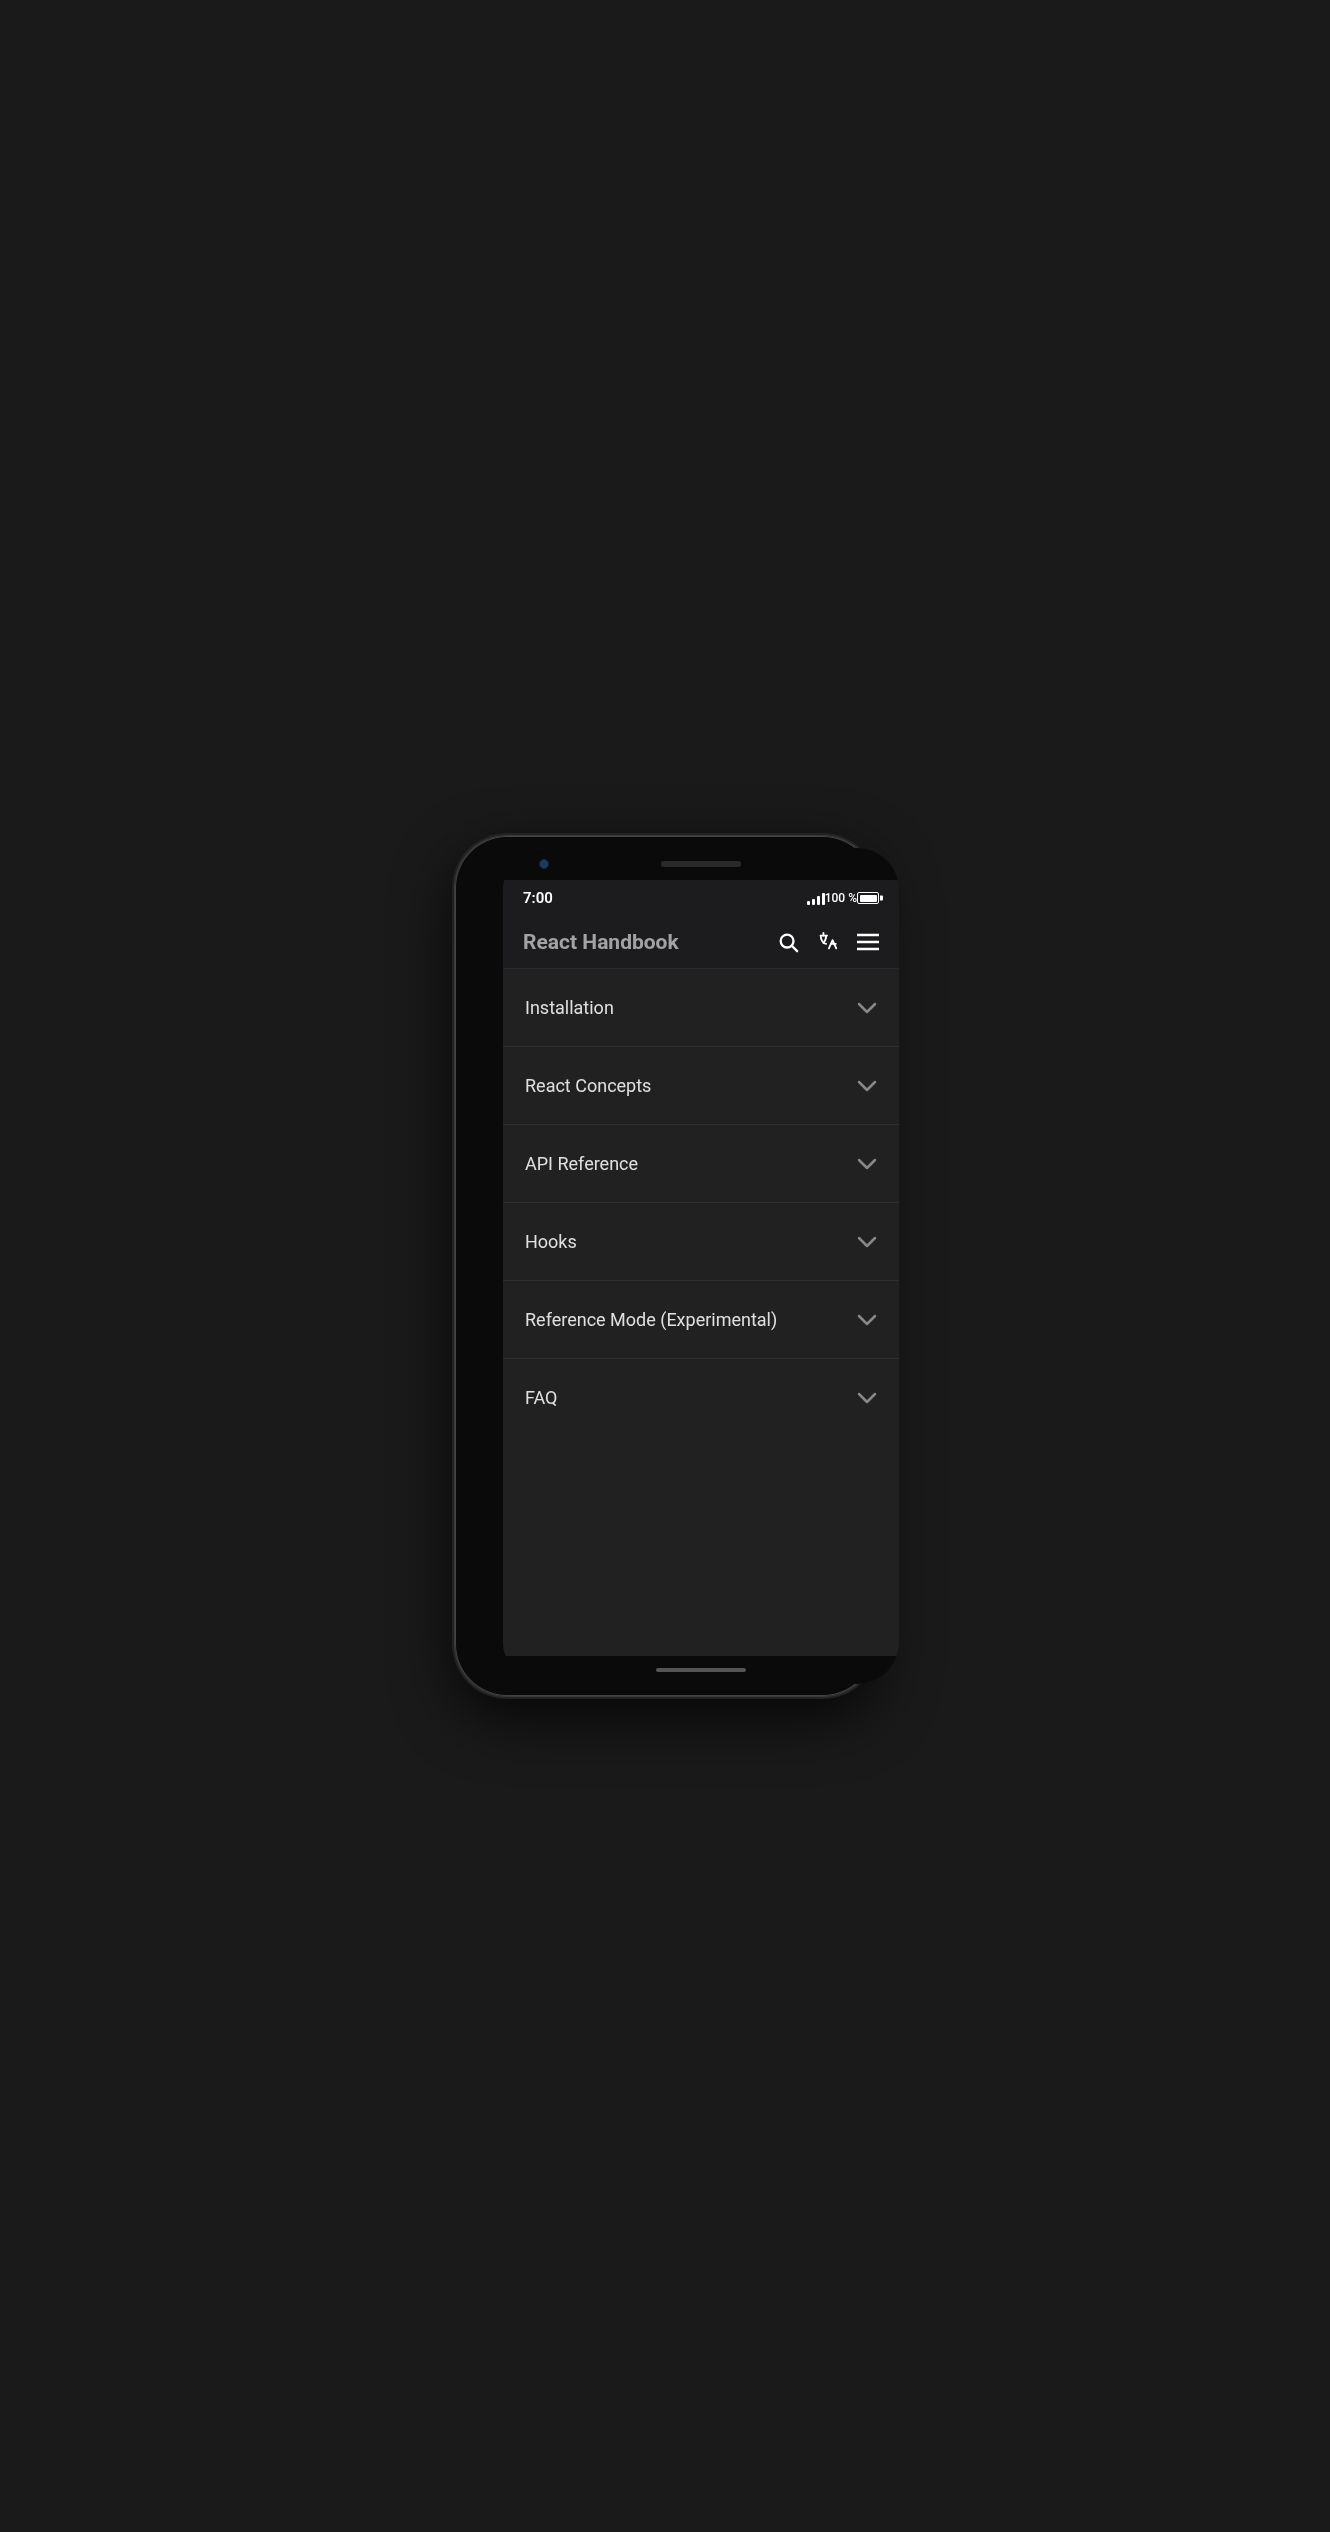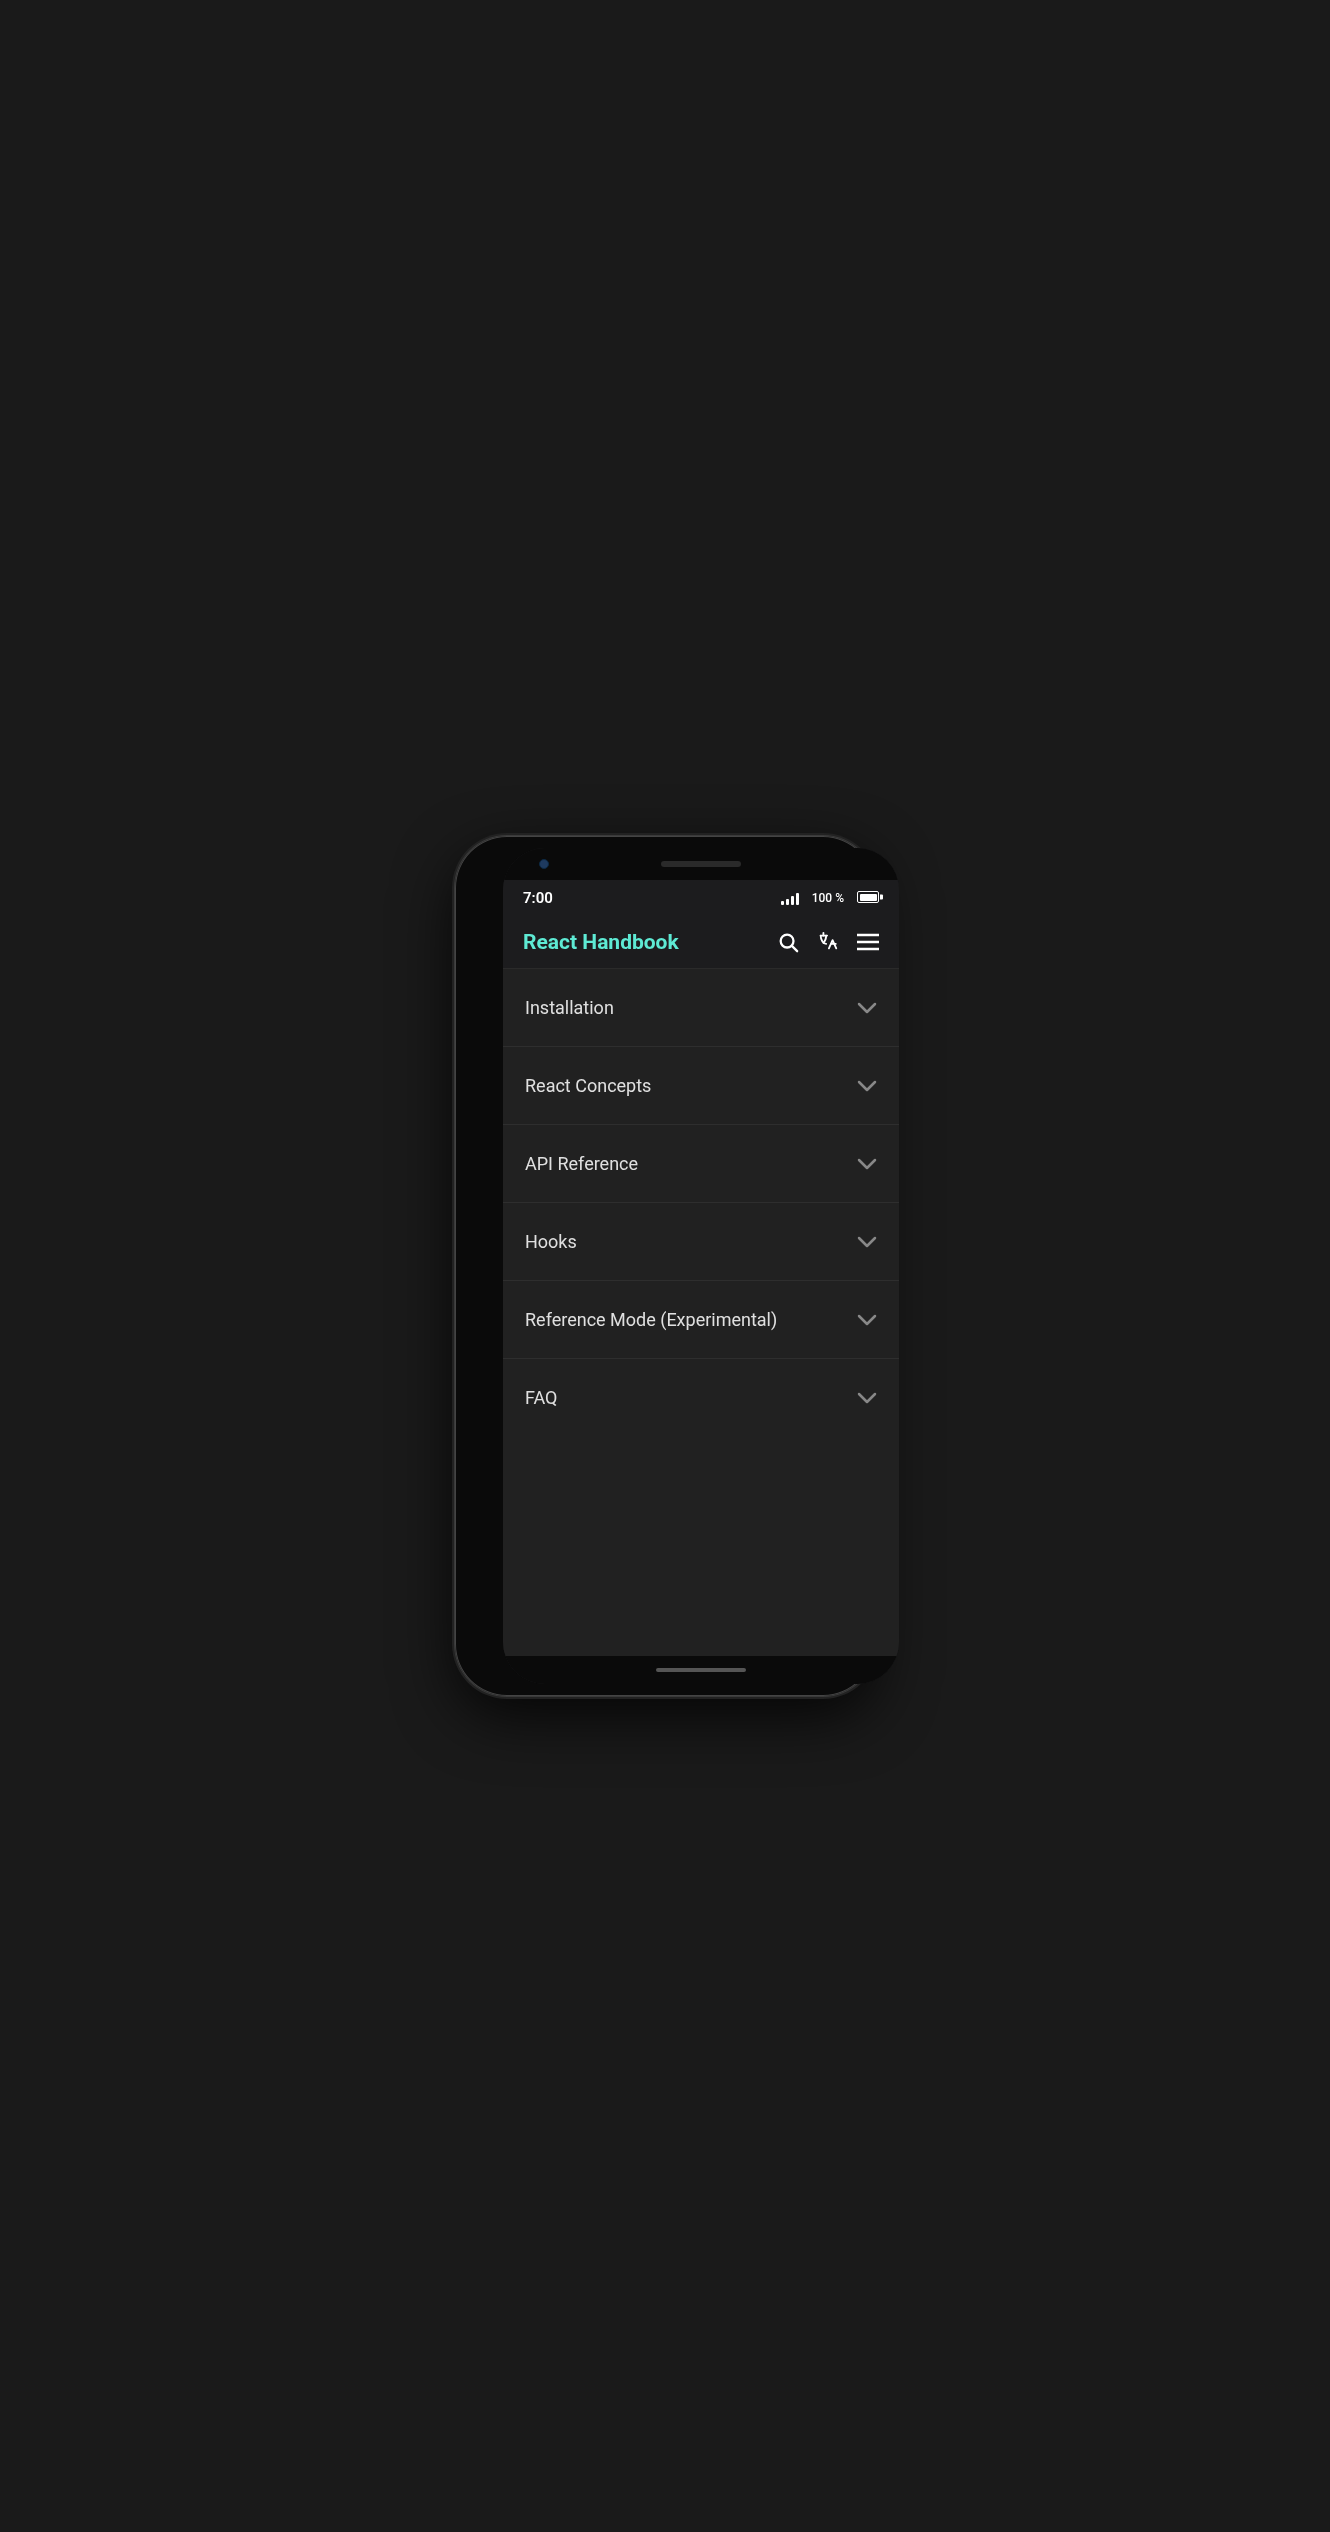--- a/index.html
+++ b/index.html
@@ -85,21 +85,22 @@
     }
 
     .status-time {
       color: #ffffff;
       font-size: 15px;
       font-weight: 600;
     }
 
     .status-right {
       display: flex;
-      gap: 13px;
+      align-items: center;
+      gap: 0;
     }
 
     .signal-bars {
       display: flex;
       align-items: flex-end;
       gap: 2px;
       height: 14px;
     }
 
     .signal-bar {
@@ -149,21 +150,21 @@
       background: #1c1c1e;
       padding: 14px 20px;
       display: flex;
       align-items: center;
       justify-content: space-between;
       flex-shrink: 0;
       border-bottom: 1px solid #2a2a2a;
     }
 
     .app-title {
-      color: #5eead4;
+      color: #a3a3a3;
       font-size: 21px;
       font-weight: 700;
     }
 
     .header-icons {
       display: flex;
       align-items: center;
       gap: 18px;
     }
 

